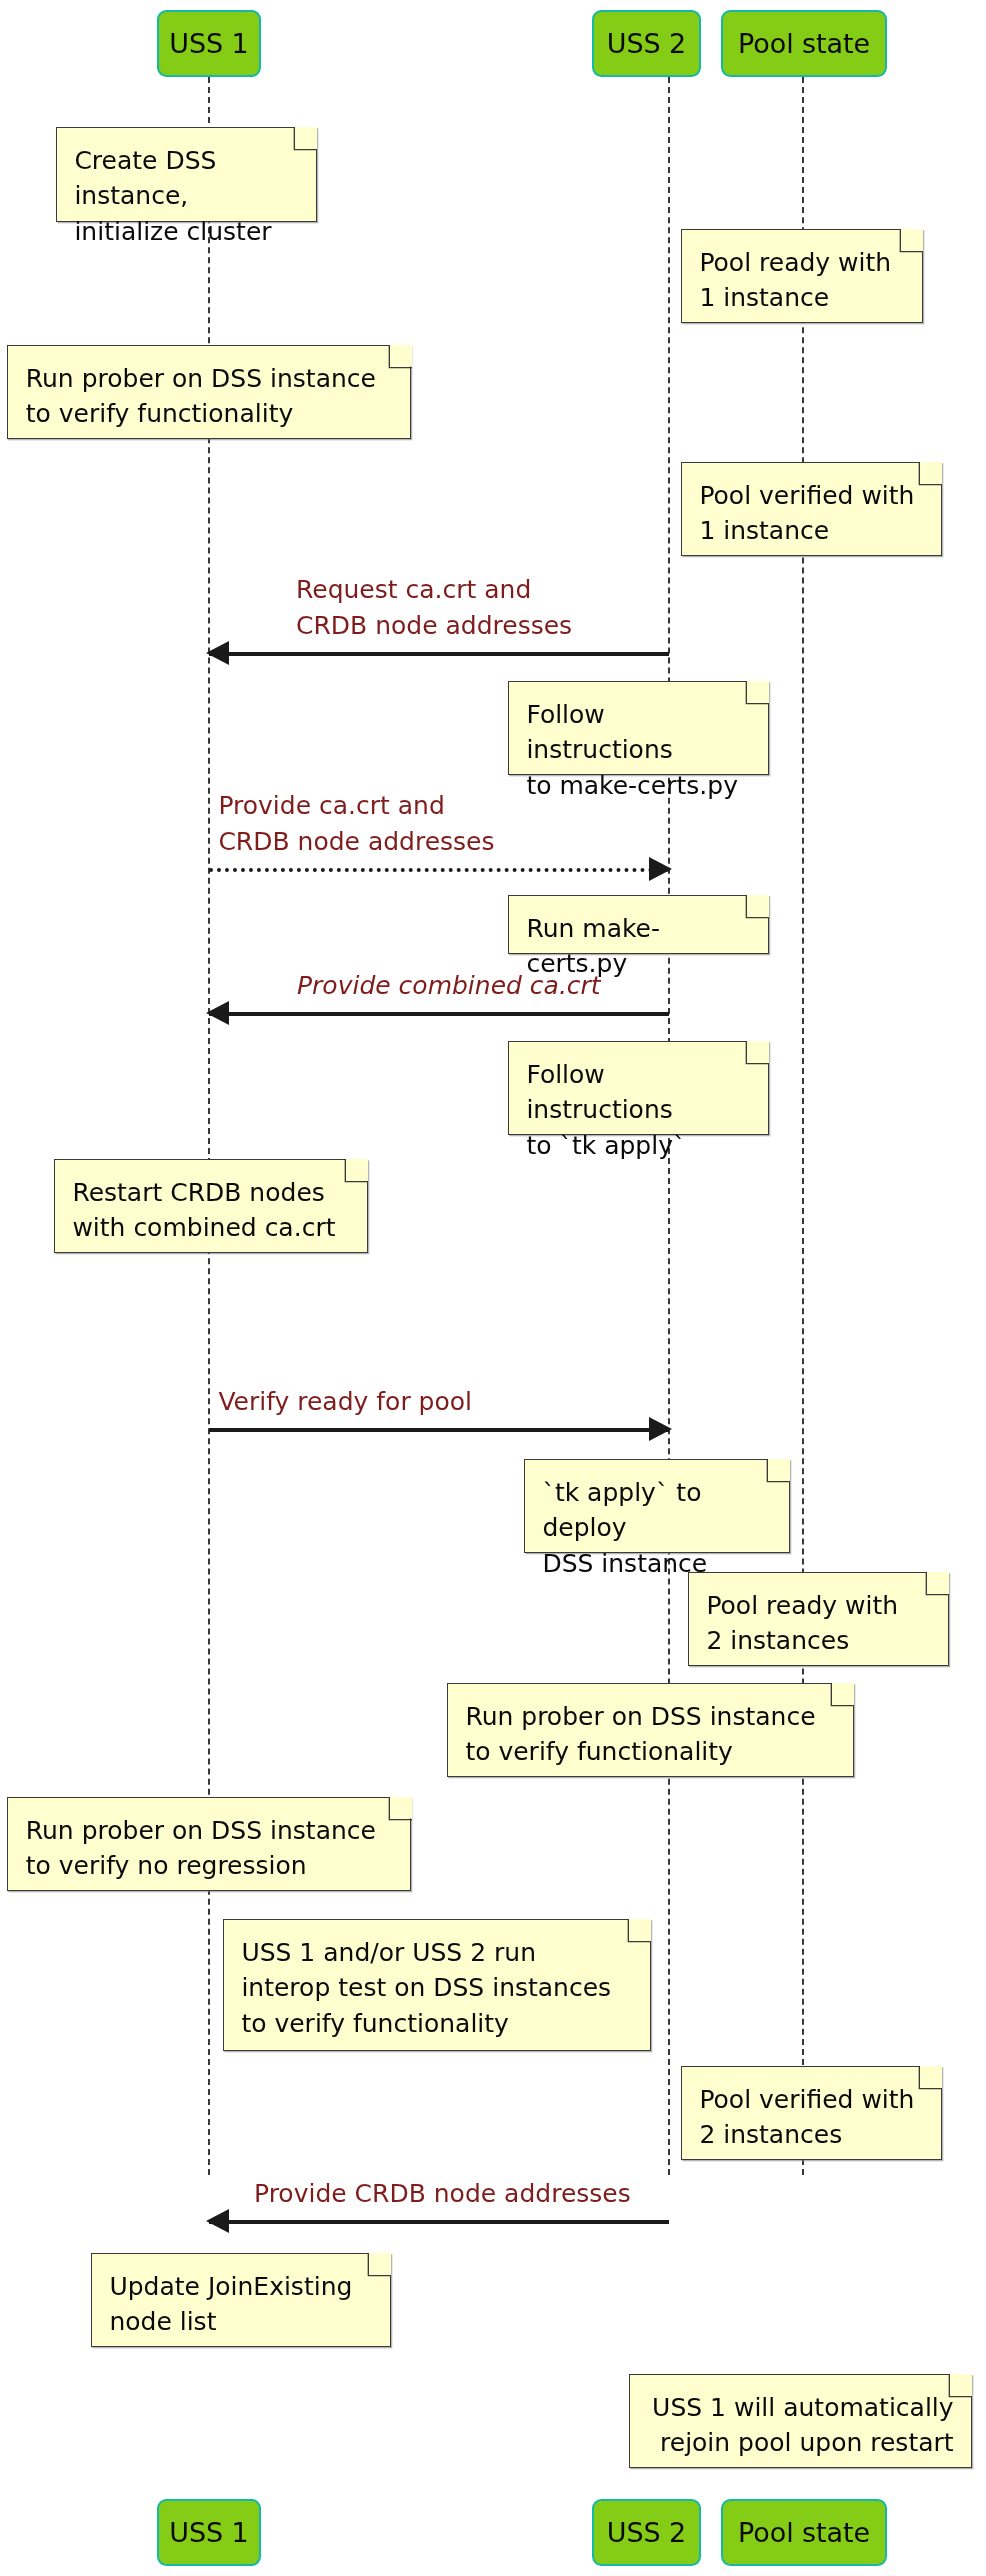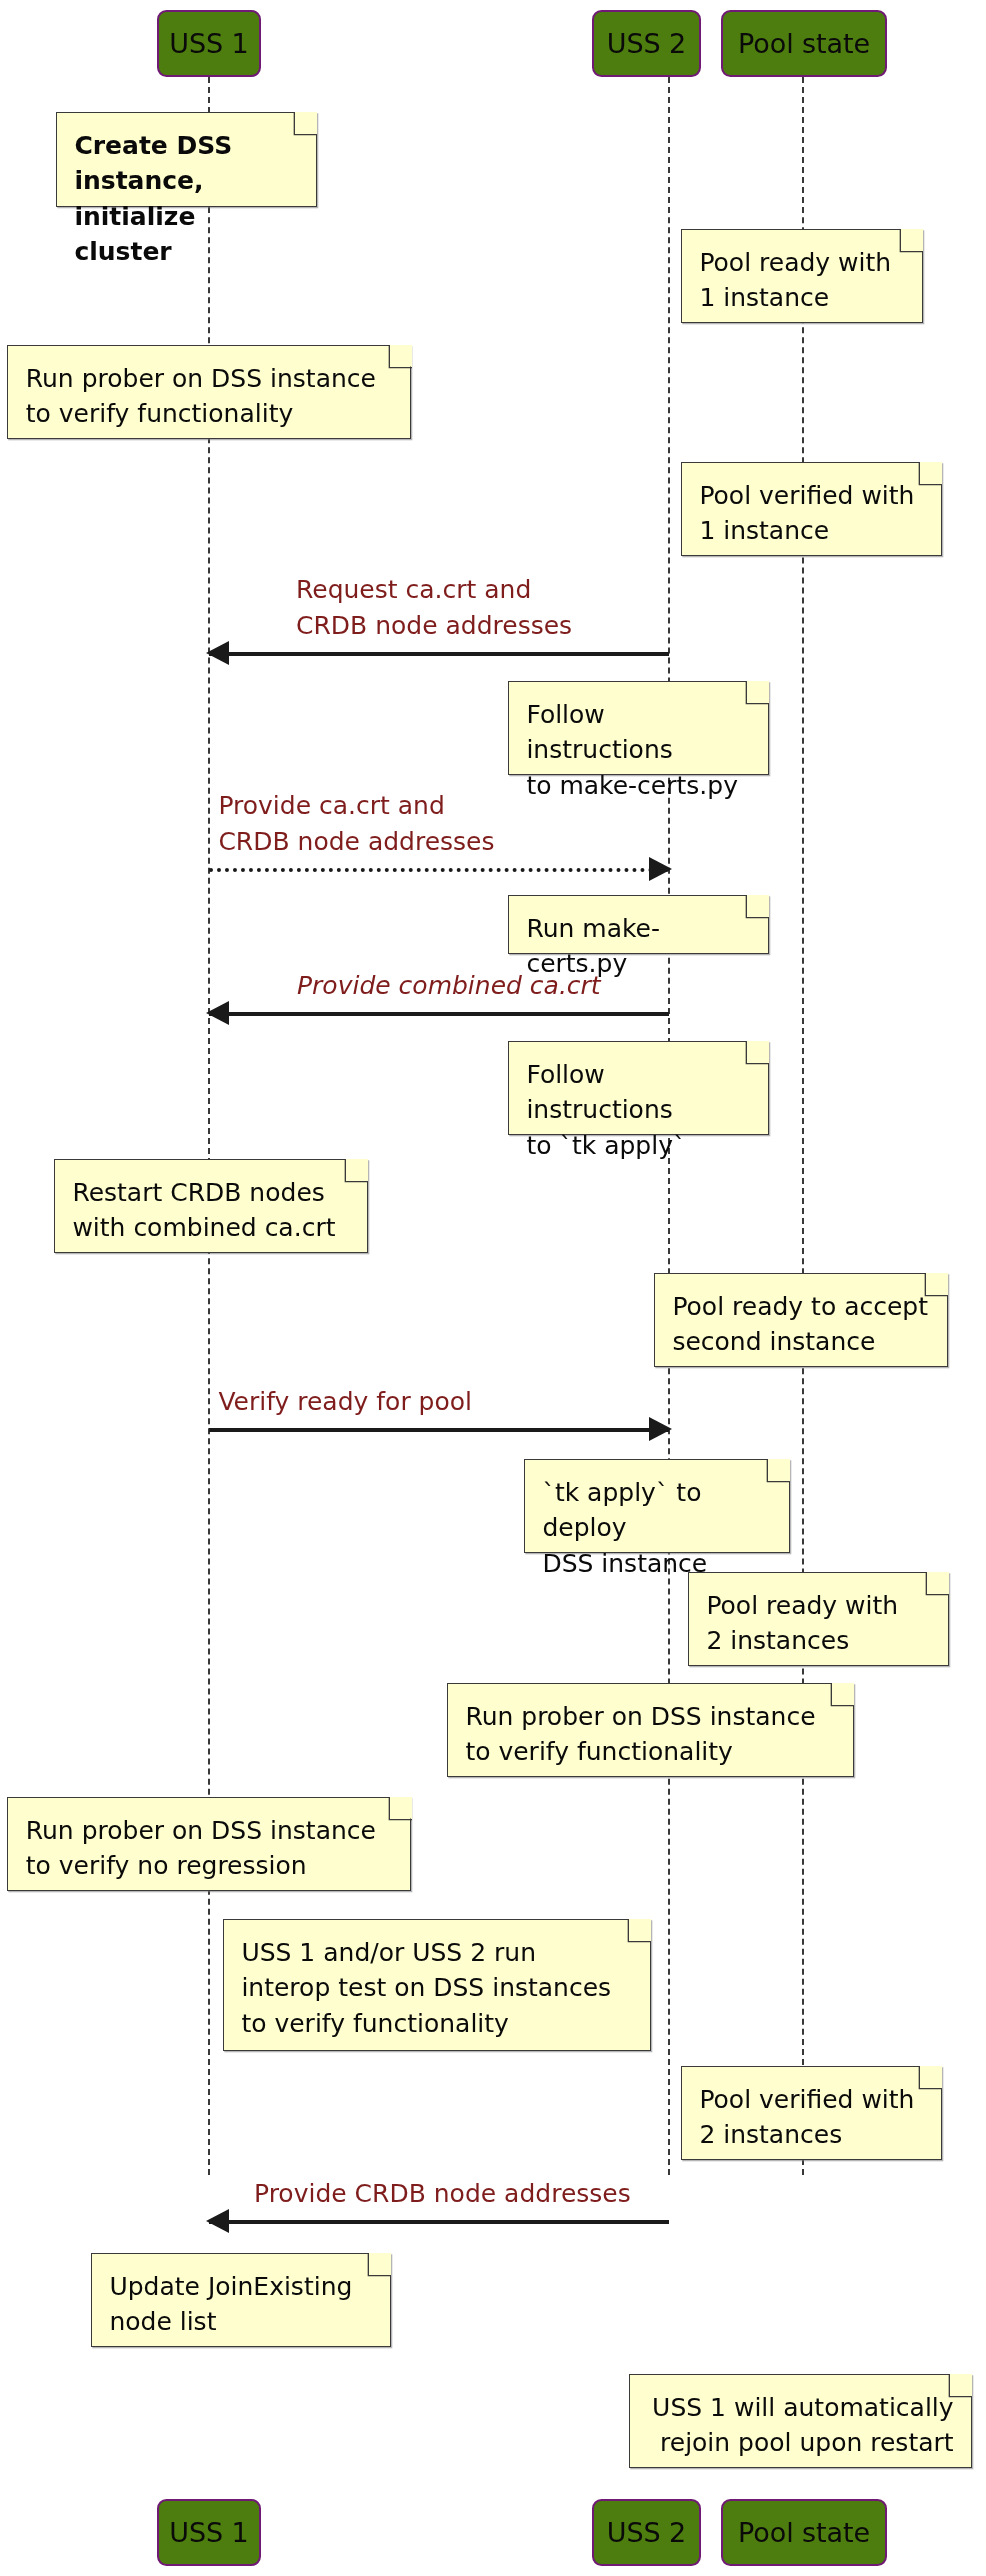--- a/index.html
+++ b/index.html
@@ -18,22 +18,22 @@
     width:0;
     border-left:2px dashed #383838;
     top:77px;
     height:2098px;
     z-index:1;
   }
   
   .participant{
     position:absolute;
     box-sizing:border-box;
-    background:#4d7c0f;
-    border:2px solid #701a75;
+    background:#84cc16;
+    border:2px solid #14b8a6;
     border-radius:9.4px;
     display:flex;
     align-items:center;
     justify-content:center;
     z-index:5;
     height:67px;
   }
   .participant .plabel{
     font-size:27px;
     color:#0a0a0a;
@@ -125,21 +125,21 @@
   <div class="participant" style="left:157px;top:10px;width:104px;">
     <span class="plabel">USS 1</span>
   </div>
   <div class="participant" style="left:592px;top:10px;width:109px;">
     <span class="plabel">USS 2</span>
   </div>
   <div class="participant" style="left:721px;top:10px;width:166px;">
     <span class="plabel">Pool state</span>
   </div>
 
-  <div class="note" style="left:56px;top:112px;width:261px;height:95px;font-weight:bold;">
+  <div class="note" style="left:56px;top:127px;width:261px;height:95px;">
     <span class="ntext">Create DSS instance,
 initialize cluster</span>
     <span class="fold"></span>
     <svg class="foldline" viewBox="0 0 48 48">
         <path d="M14 0 L14 34 L48 34" fill="none" stroke="#3a3a3a" stroke-width="2"></path>
       </svg>
   </div>
 
   <div class="note" style="left:681px;top:229px;width:242px;height:94px;">
     <span class="ntext">Pool ready with
@@ -196,28 +196,20 @@
 
   <div class="note" style="left:54px;top:1159px;width:314px;height:94px;">
     <span class="ntext">Restart CRDB nodes
 with combined ca.crt</span>
     <span class="fold"></span>
     <svg class="foldline" viewBox="0 0 48 48">
         <path d="M14 0 L14 34 L48 34" fill="none" stroke="#3a3a3a" stroke-width="2"></path>
       </svg>
   </div>
 
-  <div class="note" style="left:654px;top:1273px;width:294px;height:94px;">
-    <span class="ntext">Pool ready to accept
-second instance</span>
-    <span class="fold"></span>
-    <svg class="foldline" viewBox="0 0 48 48">
-        <path d="M14 0 L14 34 L48 34" fill="none" stroke="#3a3a3a" stroke-width="2"></path>
-      </svg>
-  </div>
 
   <div class="note" style="left:524px;top:1459px;width:266px;height:94px;">
     <span class="ntext">`tk apply` to deploy
 DSS instance</span>
     <span class="fold"></span>
     <svg class="foldline" viewBox="0 0 48 48">
         <path d="M14 0 L14 34 L48 34" fill="none" stroke="#3a3a3a" stroke-width="2"></path>
       </svg>
   </div>
 

